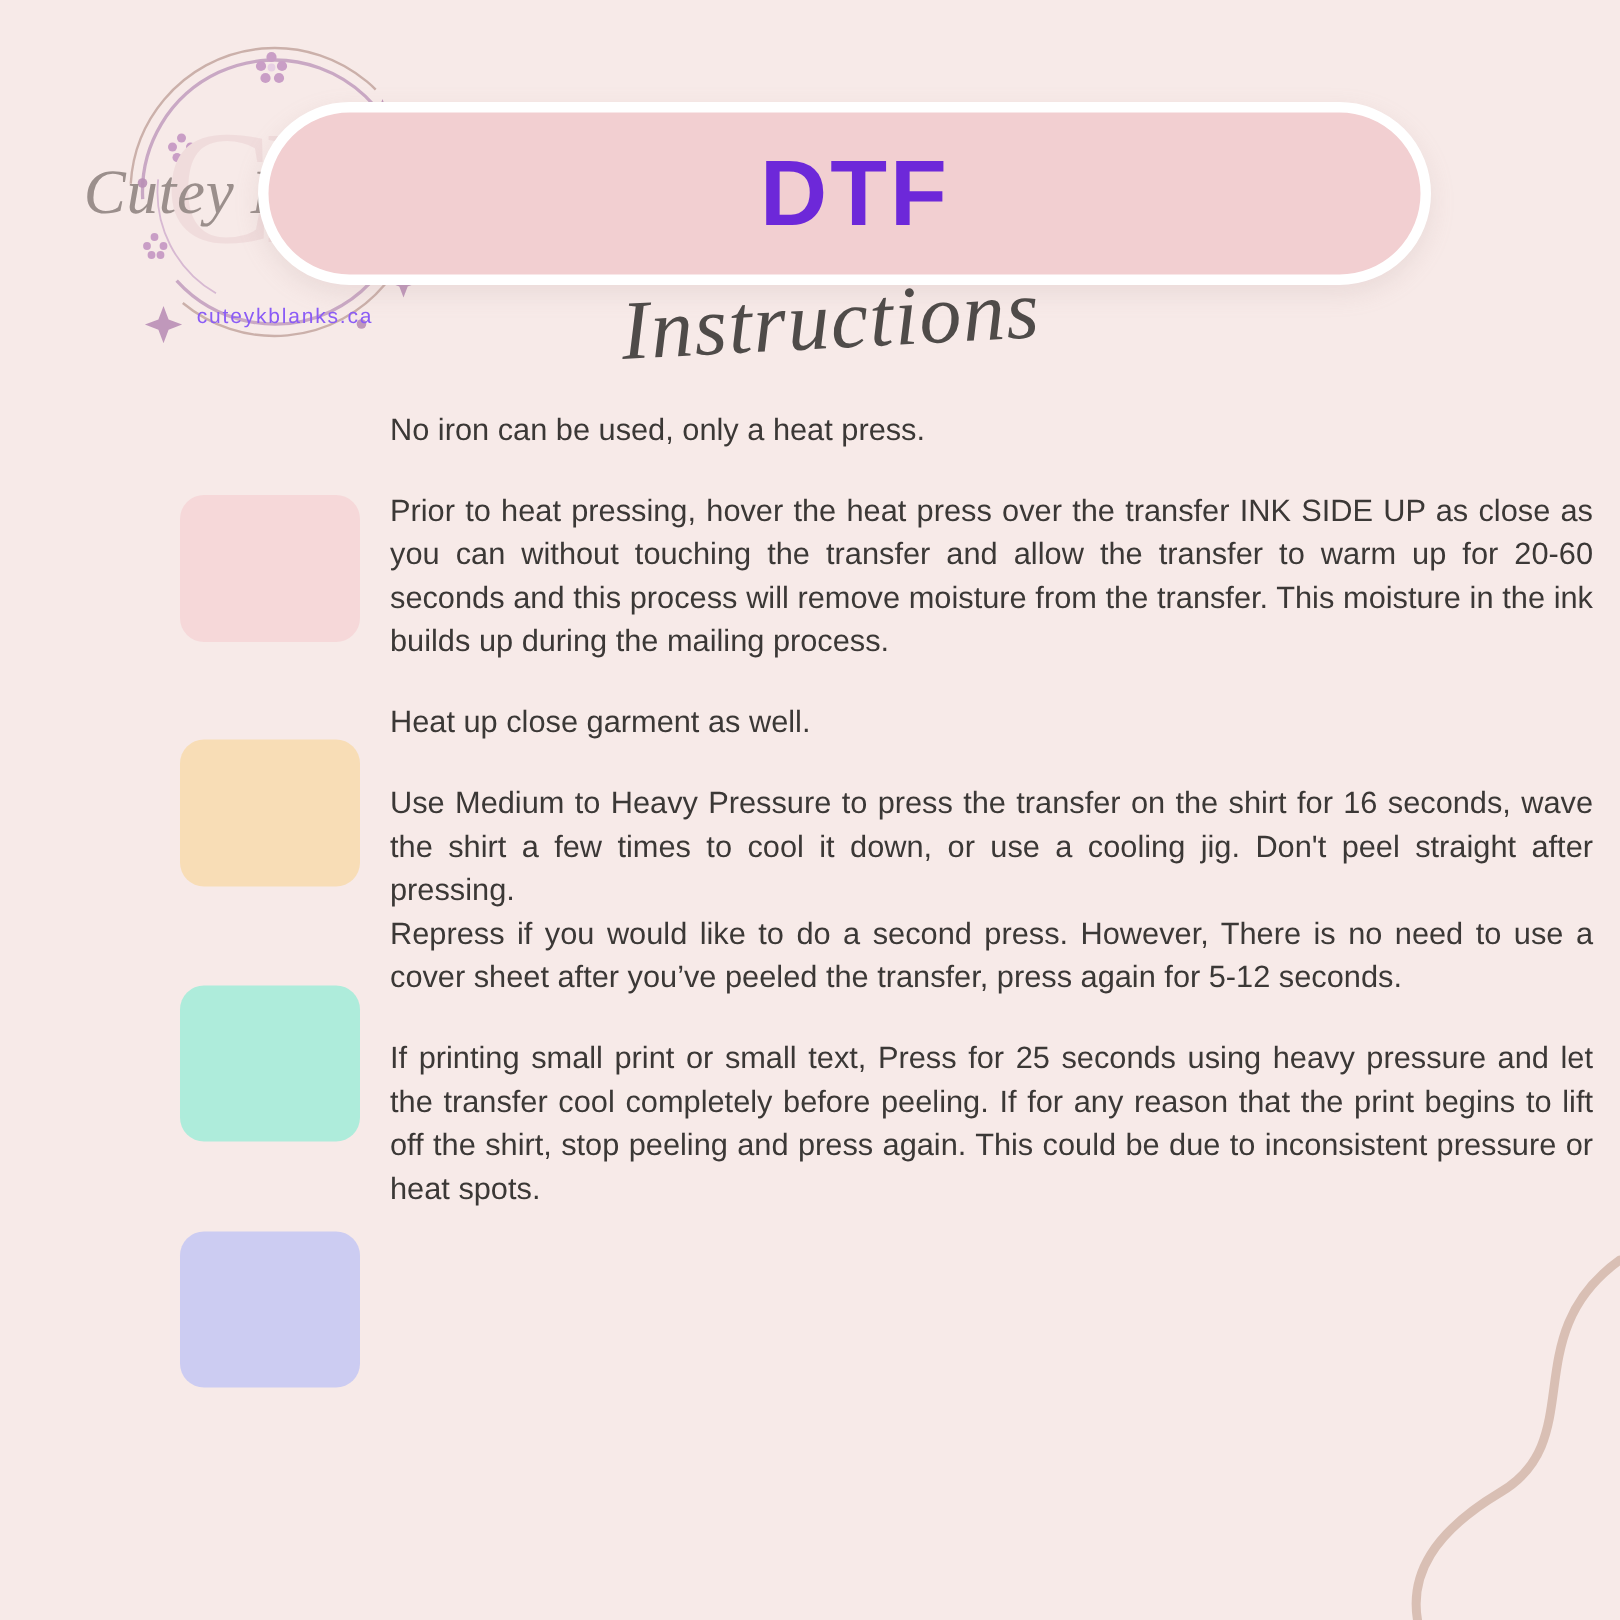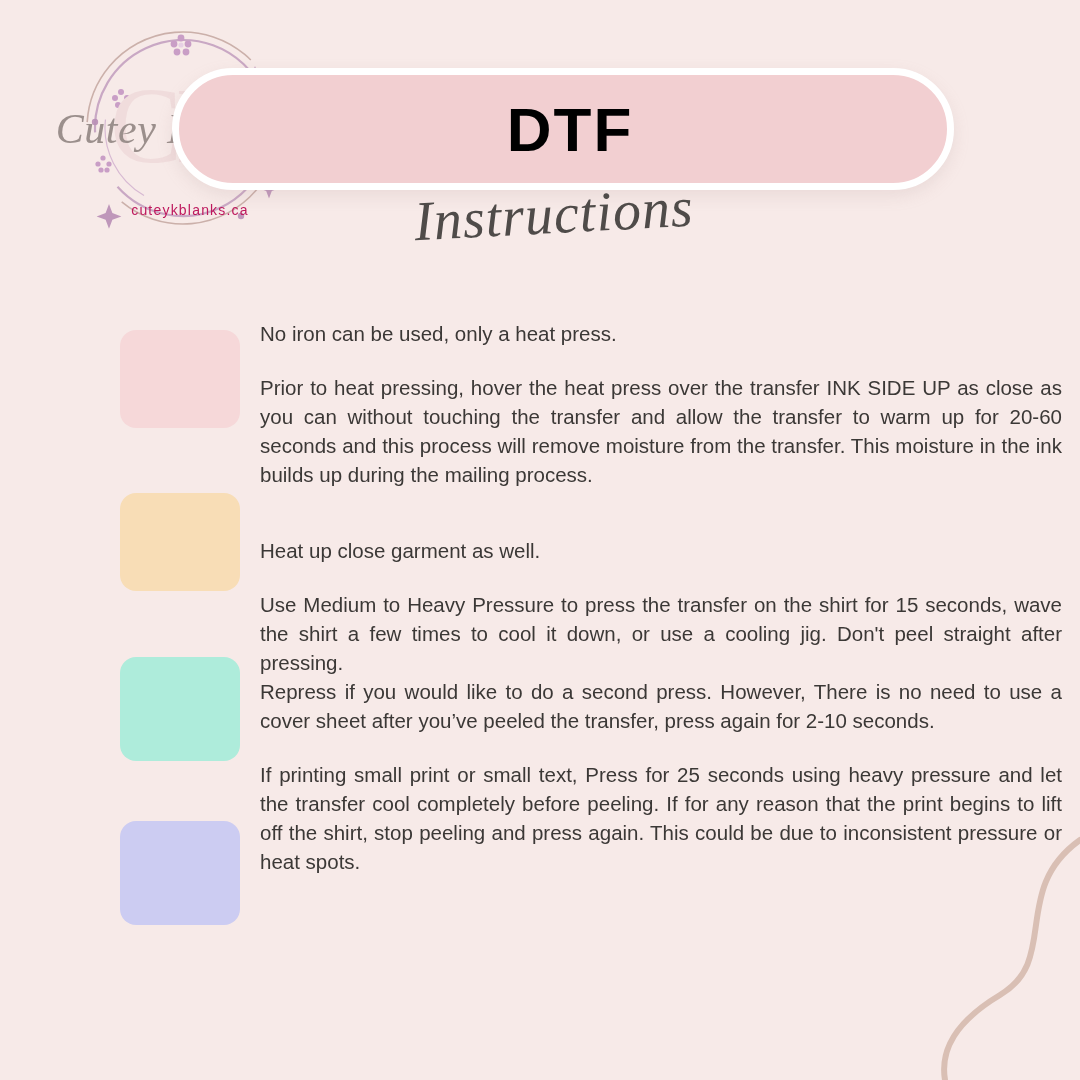--- a/index.html
+++ b/index.html
@@ -68,21 +68,21 @@
   }
   .logo-url {
     position: absolute;
     left: 12px;
     top: 192px;
     width: 320px;
     text-align: center;
     font-family: "Liberation Sans", sans-serif;
     font-size: 14px;
     letter-spacing: 1.2px;
-    color: #be185d;
+    color: #8b5cf6;
   }
 
   
   .title-pill {
     position: absolute;
     left: 172px;
     top: 68px;
     width: 782px;
     height: 122px;
     border-radius: 61px;
@@ -97,21 +97,21 @@
     top: 0;
     width: 782px;
     height: 108px;
     display: flex;
     align-items: center;
     justify-content: center;
     font-family: "Liberation Sans", sans-serif;
     font-weight: bold;
     font-size: 62px;
     letter-spacing: 2px;
-    color: #000000;
+    color: #6d28d9;
   }
   .title-script {
     position: absolute;
     left: 414px;
     top: 182px;
     font-family: "Liberation Serif", serif;
     font-style: italic;
     font-size: 56px;
     color: #4f4b49;
     letter-spacing: 1px;
@@ -140,21 +140,21 @@
     width: 802px;
   }
   .para {
     font-family: "Liberation Sans", sans-serif;
     font-size: 20.5px;
     line-height: 29px;
     color: #3b3836;
     margin: 0 0 25px 0;
     text-align: justify;
   }
-  .para.left { text-align: left; margin-top: 47px; }
+  .para.left { text-align: left; }
   .para.tight { margin-bottom: 0; }
 </style>
 </head>
 <body>
 
 <svg class="bg-swirl" id="swirl-bottom-right" viewBox="0 0 320 300">
   <path d="M320 60 C250 110 300 180 240 215 C195 242 180 270 185 300" fill="none" stroke="#d9bfb4" stroke-width="6" stroke-linecap="round"></path>
 </svg>
 
 <div class="logo-wrap">
@@ -201,16 +201,16 @@
 
 <div class="chip" id="chip-pink"></div>
 <div class="chip" id="chip-peach"></div>
 <div class="chip" id="chip-mint"></div>
 <div class="chip" id="chip-lilac"></div>
 
 <div class="content">
   <p class="para left">No iron can be used, only a heat press.</p>
   <p class="para">Prior to heat pressing, hover the heat press over the transfer INK SIDE UP as close as you can without touching the transfer and allow the transfer to warm up for 20-60 seconds and this process will remove moisture from the transfer. This moisture in the ink builds up during the mailing process.</p>
   <p class="para left">Heat up close garment as well.</p>
-  <p class="para tight">Use Medium to Heavy Pressure to press the transfer on the shirt for 15 seconds, wave the shirt a few times to cool it down, or use a cooling jig. Don't peel straight after pressing.</p>
-  <p class="para">Repress if you would like to do a second press. However, There is no need to use a cover sheet after you’ve peeled the transfer, press again for 2-10 seconds.</p>
+  <p class="para tight">Use Medium to Heavy Pressure to press the transfer on the shirt for 16 seconds, wave the shirt a few times to cool it down, or use a cooling jig. Don't peel straight after pressing.</p>
+  <p class="para">Repress if you would like to do a second press. However, There is no need to use a cover sheet after you’ve peeled the transfer, press again for 5-12 seconds.</p>
   <p class="para">If printing small print or small text, Press for 25 seconds using heavy pressure and let the transfer cool completely before peeling. If for any reason that the print begins to lift off the shirt, stop peeling and press again. This could be due to inconsistent pressure or heat spots.</p>
 </div>
 
 </body></html>

